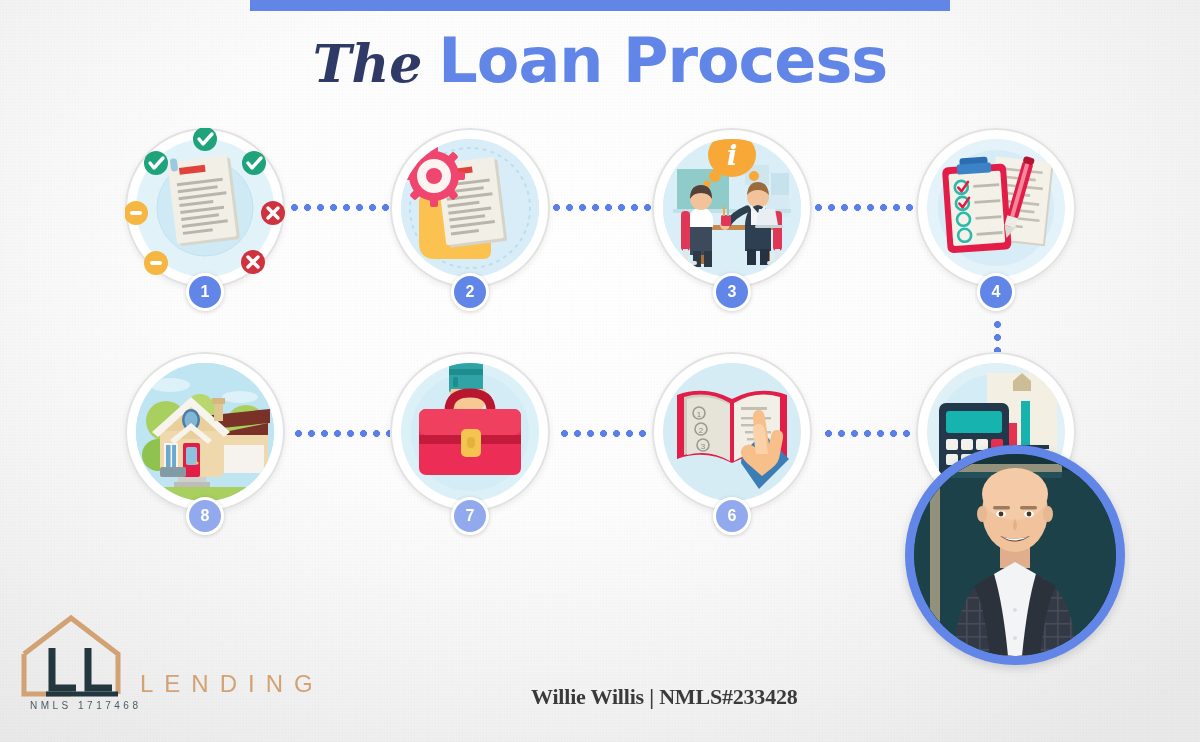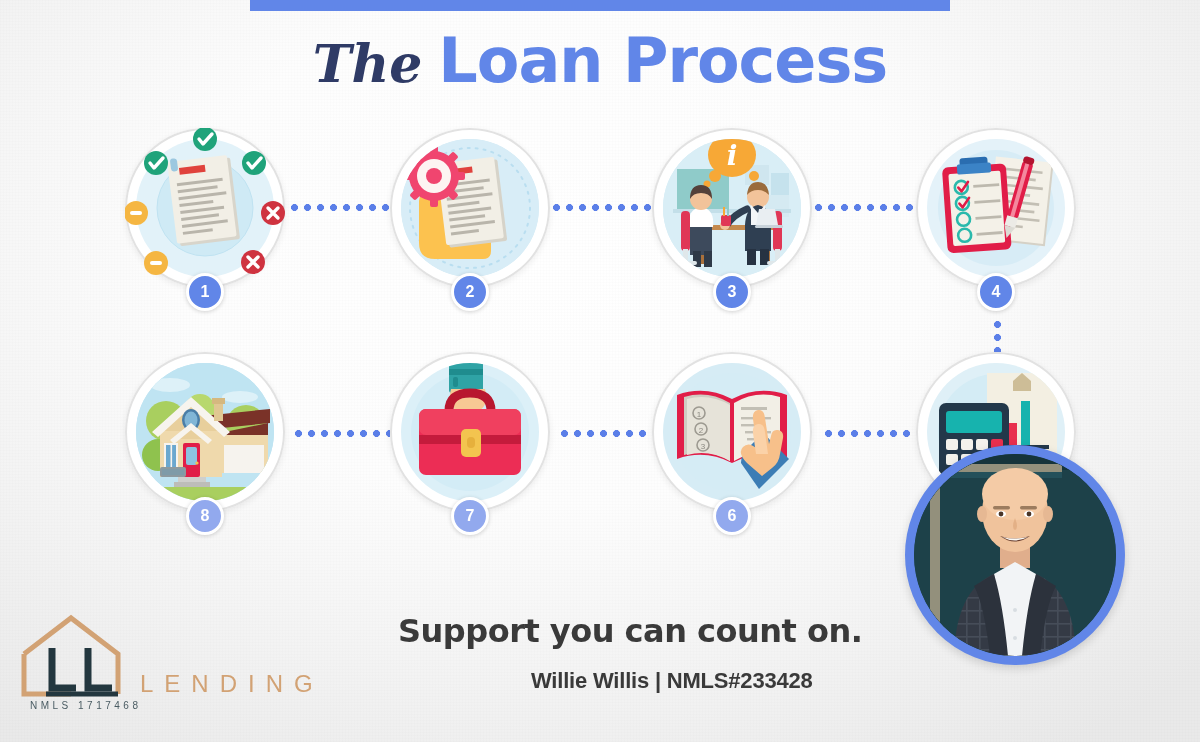--- a/index.html
+++ b/index.html
@@ -118,23 +118,23 @@
   }
 
   
   .tagline{
     position:absolute;left:398px;top:612px;
     font-size:32px;font-weight:700;color:#3a3a3a;
     font-family:"DejaVu Sans","Liberation Sans",sans-serif;
     letter-spacing:-0.5px;
   }
   .agent{
-    position:absolute;left:531px;top:668px;
+    position:absolute;left:531px;top:684px;
     font-size:22px;font-weight:700;color:#3a3a3a;
-    font-family:Liberation Sans, sans-serif;
+    font-family:Liberation Serif, serif;
     letter-spacing:-0.2px;
   }
 </style>
 </head>
 <body>
 
 <div id="stage">
 
   <div class="top-bar"></div>
 
@@ -585,16 +585,15 @@
       <path d="M8 42 L55 6 L102 42 L102 82" fill="none" stroke="#d2a274" stroke-width="5" stroke-linejoin="miter"></path>
       <path d="M8 42 L8 82 L55 82" fill="none" stroke="#d2a274" stroke-width="5"></path>
       <path d="M36 36 L36 76 L60 76" fill="none" stroke="#23373f" stroke-width="7"></path>
       <path d="M72 36 L72 76 L96 76" fill="none" stroke="#23373f" stroke-width="7"></path>
       <path d="M30 82 L102 82" fill="none" stroke="#23373f" stroke-width="5"></path>
     </svg>
     <div class="logo-sub">LENDING</div>
     <div class="logo-nmls">NMLS 1717468</div>
   </div>
 
-  <div class="tagline">Support you can count on.</div>
   <div class="agent">Willie Willis  |  NMLS#233428</div>
 
 </div>
 
 </body></html>

